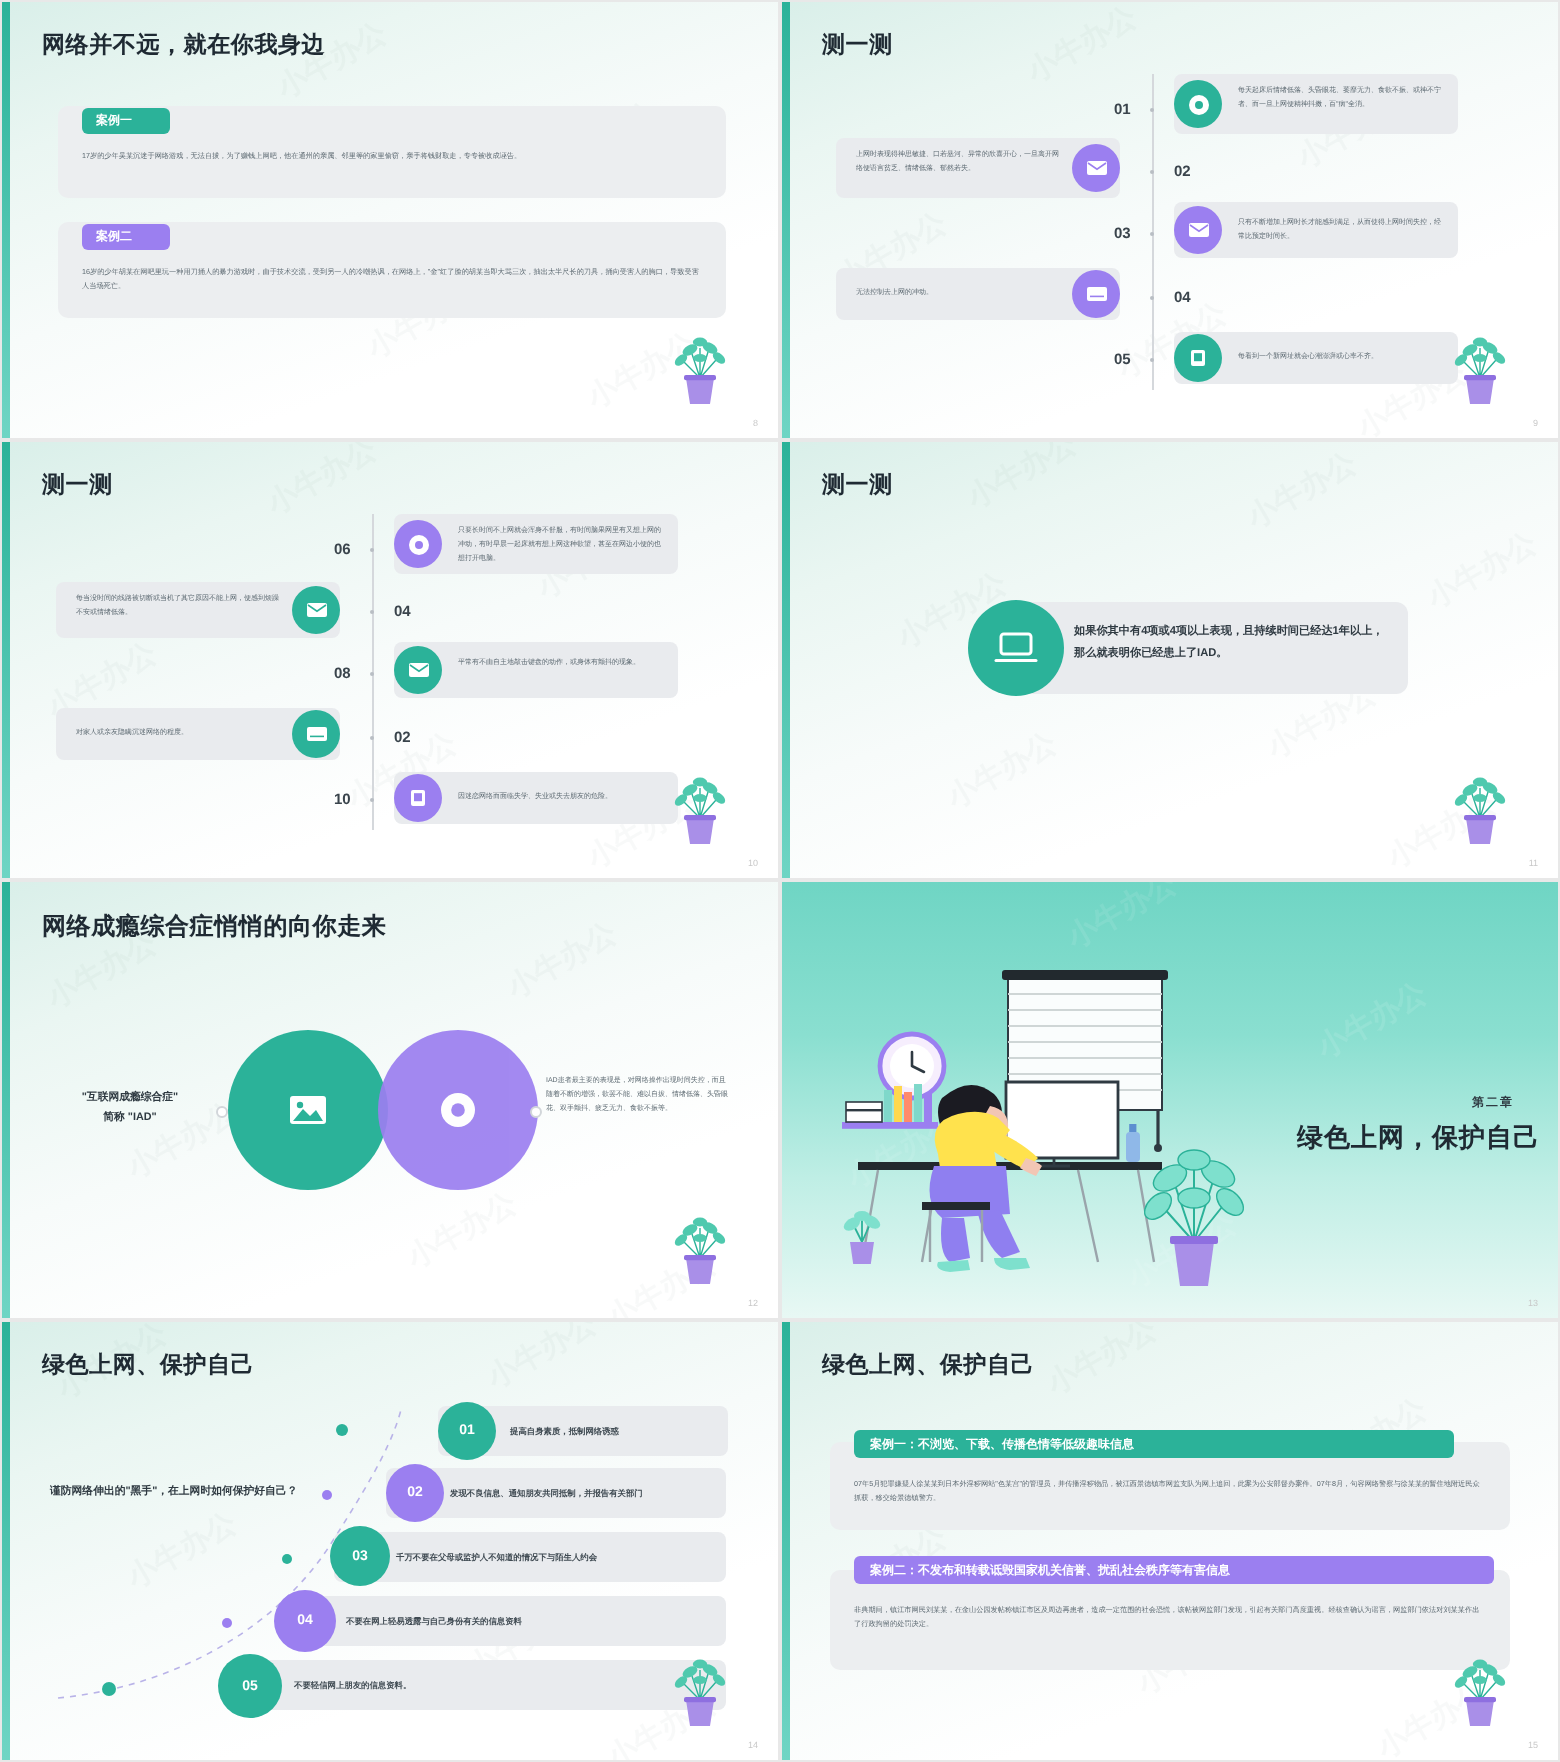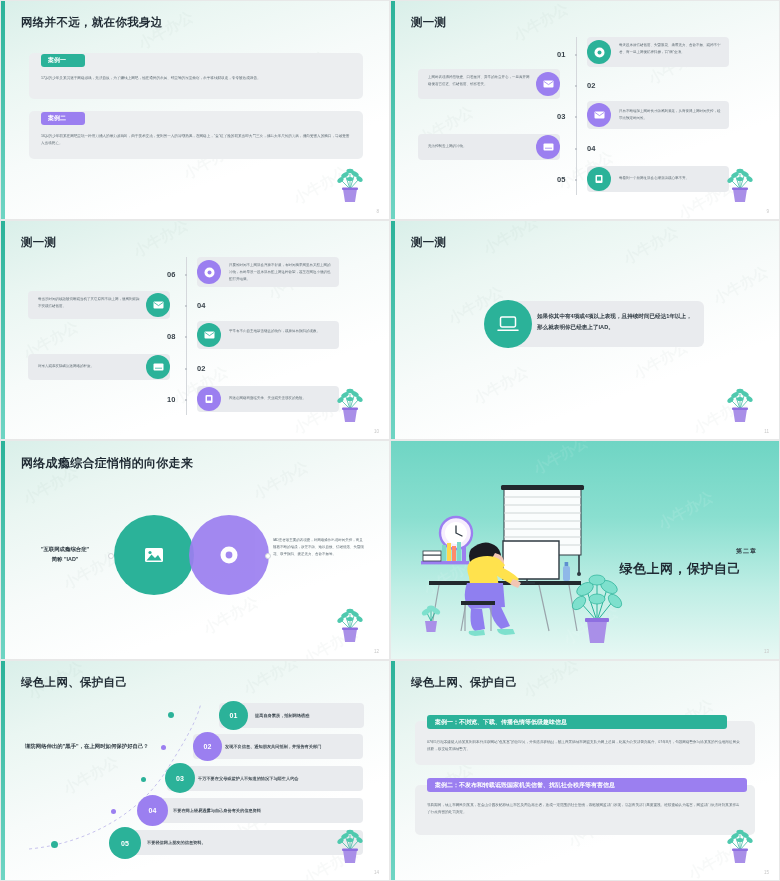--- a/index.html
+++ b/index.html
@@ -451,21 +451,21 @@
           <ellipse cx="22" cy="17" rx="8" ry="5" fill="#7ee0cd" stroke="#2bb299" stroke-width=".7"></ellipse>
           <ellipse cx="4" cy="40" rx="8" ry="5" transform="rotate(-45 4 40)" fill="#7ee0cd" stroke="#2bb299" stroke-width=".7"></ellipse>
           <ellipse cx="40" cy="38" rx="8" ry="5" transform="rotate(45 40 38)" fill="#7ee0cd" stroke="#2bb299" stroke-width=".7"></ellipse>
           <ellipse cx="22" cy="36" rx="8" ry="5" fill="#7ee0cd" stroke="#2bb299" stroke-width=".7"></ellipse>
           <path d="M12 58 h20 l-3 22 h-14 z" fill="#a98fe8"></path>
           <rect x="10" y="55" width="24" height="4" rx="1" fill="#8e6fe0"></rect>
         </g>
       </svg>
 
       <div class="sec-sub" style="right:22px;top:106px;">第二章</div>
-      <div class="sec-title" style="right:38px;top:119px;">绿色上网，保护自己</div>
+      <div class="sec-title" style="right:9px;top:119px;">绿色上网，保护自己</div>
       <div class="pagenum">13</div>
     </div>
   </div>
 
   <div class="slide">
     <div class="slide-inner">
       <div class="bg-mint"></div>
       <div class="wm">
         <span style="left:25px;top:10px;">小牛办公</span>
         <span style="left:240px;top:5px;">小牛办公</span>

